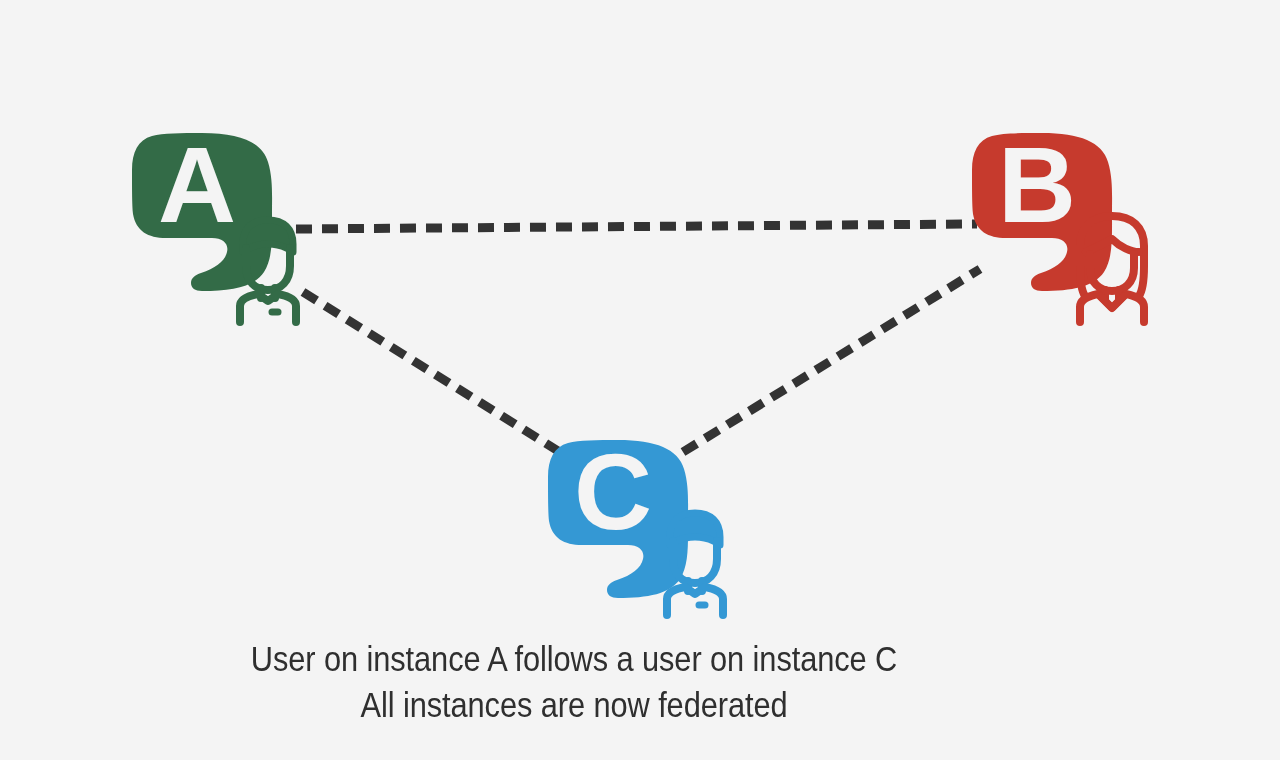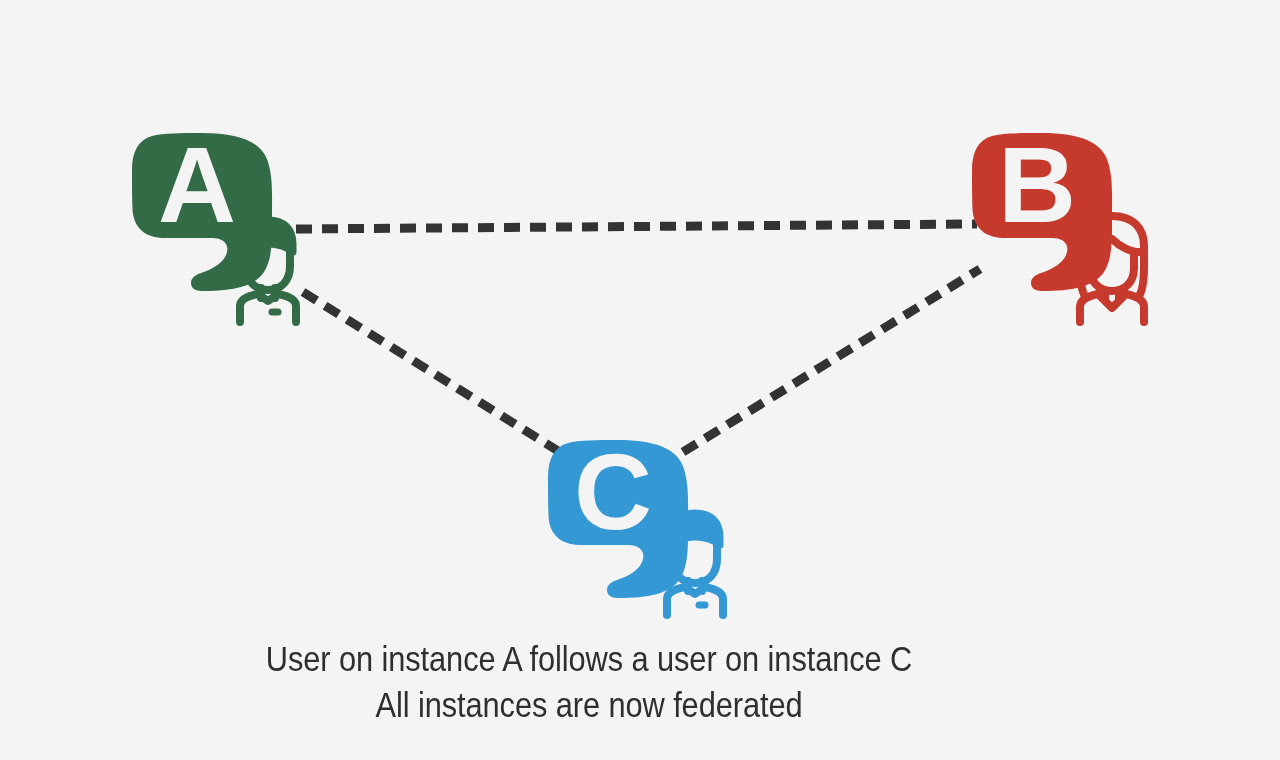--- a/index.html
+++ b/index.html
@@ -27,21 +27,20 @@
     height: 760px;
     display: block;
   }
   .caption-block {
     position: absolute;
     left: 0;
     top: 636px;
     width: 1148px;
     text-align: center;
     pointer-events: none;
-    margin-left: 15px;
   }
   .caption-line {
     display: block;
     font-family: "Liberation Sans Narrow", "Liberation Sans", sans-serif;
     font-size: 35px;
     line-height: 46px;
     color: #2f2f2f;
     letter-spacing: -0.1px;
     transform: scaleX(0.88);
     transform-origin: center center;

